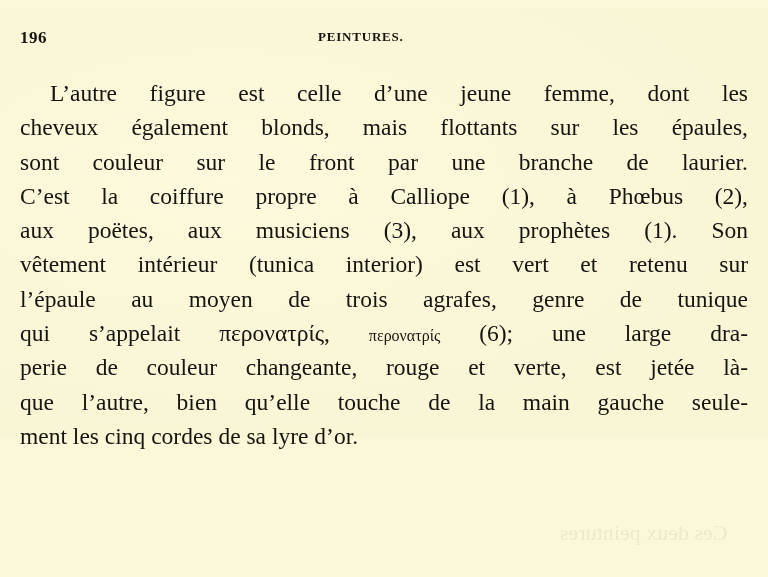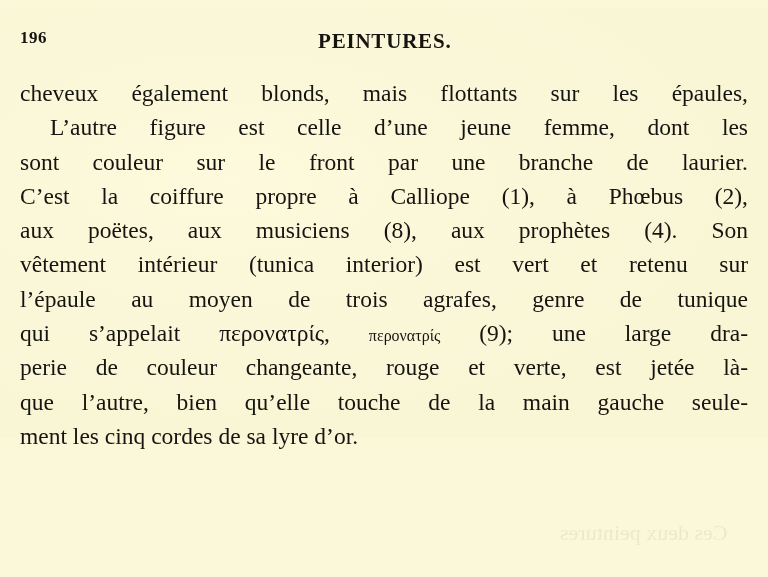--- a/index.html
+++ b/index.html
@@ -39,21 +39,21 @@
       font-weight: bold;
       font-size: 17px;
       letter-spacing: 0.5px;
     }
     .running-title {
       position: absolute;
       left: 298px;
       top: 1px;
       font-family: "Liberation Serif", serif;
       font-weight: bold;
-      font-size: 21px;
+      font-size: 13px;
       letter-spacing: 0.8px;
     }
     .body-text {
       position: absolute;
       left: 20px;
       top: 68px;
       width: 728px;
     }
     .line {
       display: block;
@@ -91,43 +91,43 @@
 <div class="page">
 
   <div class="ghost" style="left:560px; top:512px;">Ces deux peintures</div>
 
   <div class="header">
     <span class="page-number">196</span>
     <span class="running-title">PEINTURES.</span>
   </div>
 
   <div class="body-text">
+    <span class="line indent">
+      <span>L’autre figure est celle d’une jeune femme, dont les</span>
+    </span>
     <span class="line">
       <span>cheveux également blonds, mais flottants sur les épaules,</span>
-    </span>
-    <span class="line indent">
-      <span>L’autre figure est celle d’une jeune femme, dont les</span>
     </span>
     <span class="line">
       <span>sont couleur sur le front par une branche de laurier.</span>
     </span>
     <span class="line">
       <span>C’est la coiffure propre à Calliope (1), à Phœbus (2),</span>
     </span>
     <span class="line">
-      <span>aux poëtes, aux musiciens (8), aux prophètes (4). Son</span>
+      <span>aux poëtes, aux musiciens (3), aux prophètes (1). Son</span>
     </span>
     <span class="line">
       <span>vêtement intérieur (</span><span class="it">tunica interior</span><span>) est vert et retenu sur</span>
     </span>
     <span class="line">
       <span>l’épaule au moyen de trois agrafes, genre de tunique</span>
     </span>
     <span class="line">
-      <span>qui s’appelait </span><span class="it">περονατρίς,</span><span> </span><span class="greek">περονατρίς</span><span> (9); une large dra-</span>
+      <span>qui s’appelait </span><span class="it">περονατρίς,</span><span> </span><span class="greek">περονατρίς</span><span> (6); une large dra-</span>
     </span>
     <span class="line">
       <span>perie de couleur changeante, rouge et verte, est jetée là-</span>
     </span>
     <span class="line">
       <span>que l’autre, bien qu’elle touche de la main gauche seule-</span>
     </span>
     <span class="line last">
       <span>ment les cinq cordes de sa lyre d’or.</span>
     </span>

